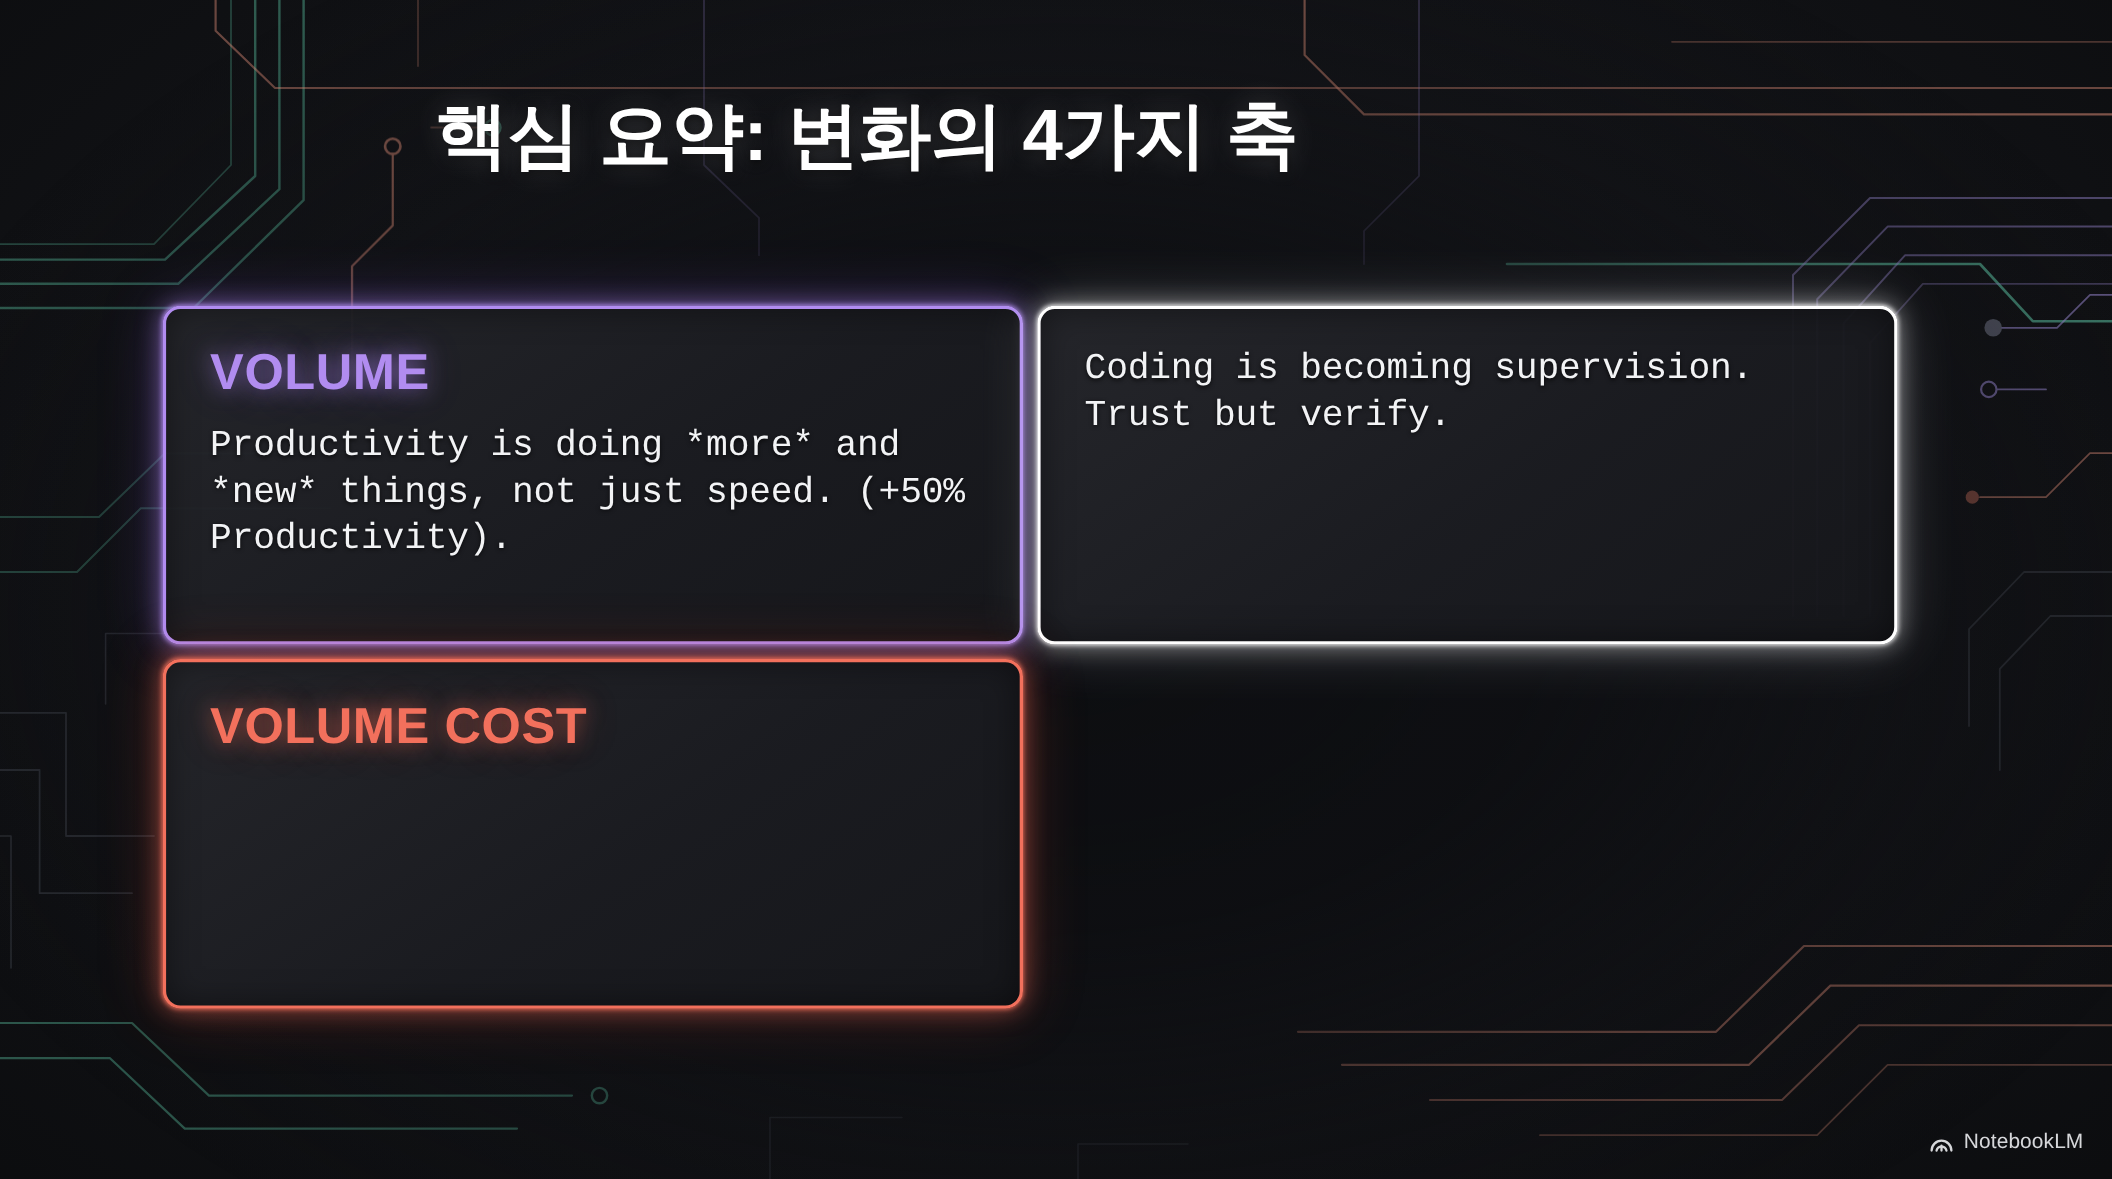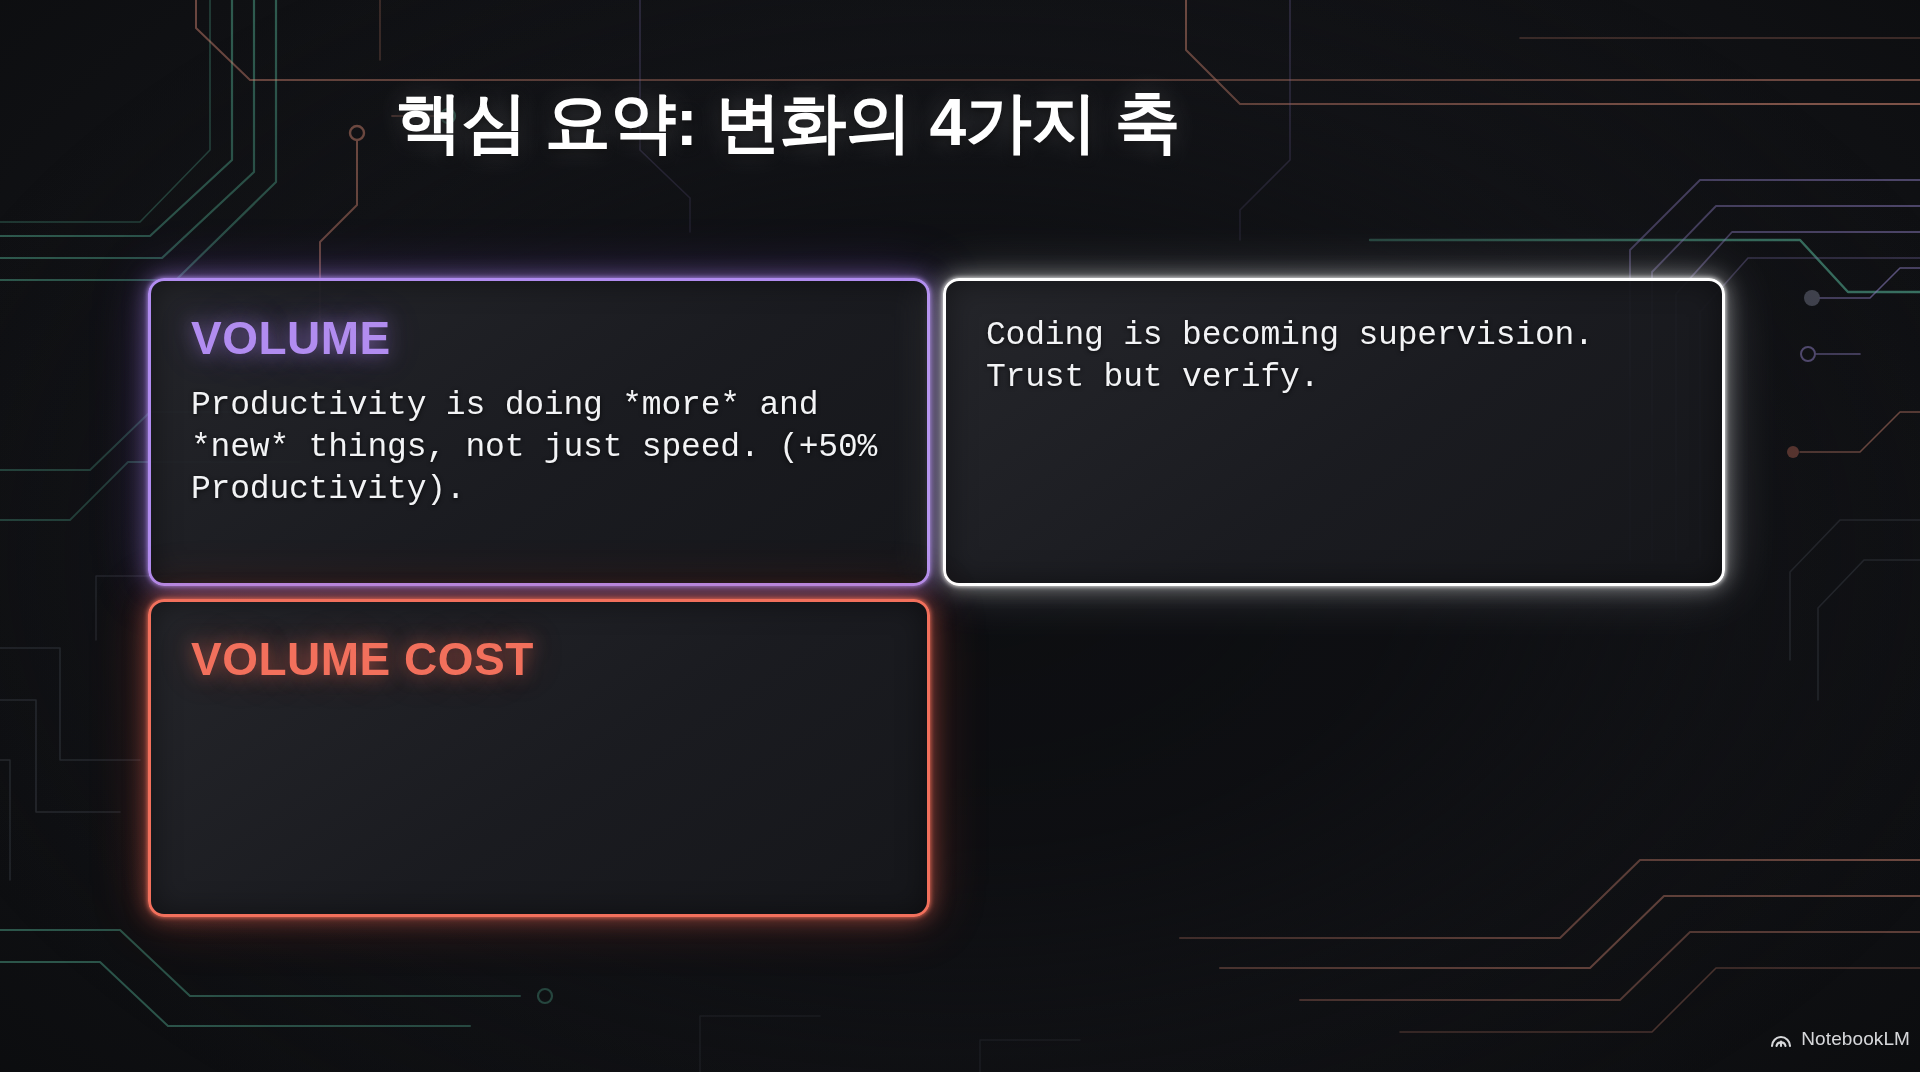--- a/index.html
+++ b/index.html
@@ -110,21 +110,21 @@
 
   
   .c-volume    { --accent:#b18cf0; --glow:rgba(177,140,240,.55); --glow2:rgba(140,92,226,.30); }
   .c-fullstack { --accent:#8fe6bd; --glow:rgba(143,230,189,.55); --glow2:rgba(86,207,156,.28); }
   .c-reviewer  { --accent:#ffffff; --glow:rgba(255,255,255,.50); --glow2:rgba(225,230,240,.24); }
   .c-social    { --accent:#f2705c; --glow:rgba(242,112,92,.52);  --glow2:rgba(226,78,58,.28); }
 
   
   #watermark {
     position: absolute;
-    right: 10px;
+    right: 26px;
     bottom: 22px;
     display: flex;
     align-items: center;
     gap: 9px;
     color: #e8e9ec;
     font-size: 19px;
     font-weight: 500;
     letter-spacing: .1px;
     z-index: 6;
     opacity: .92;

